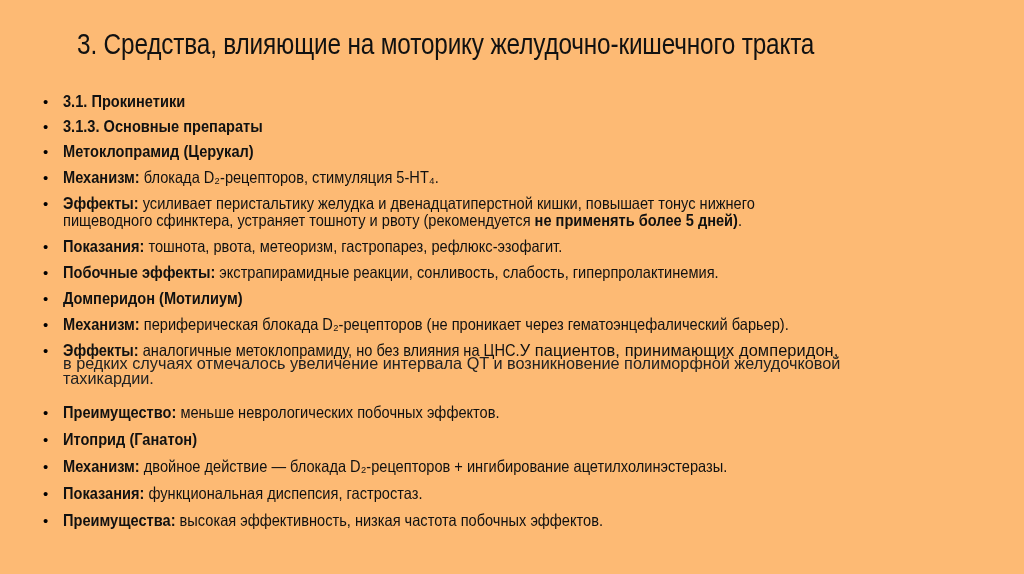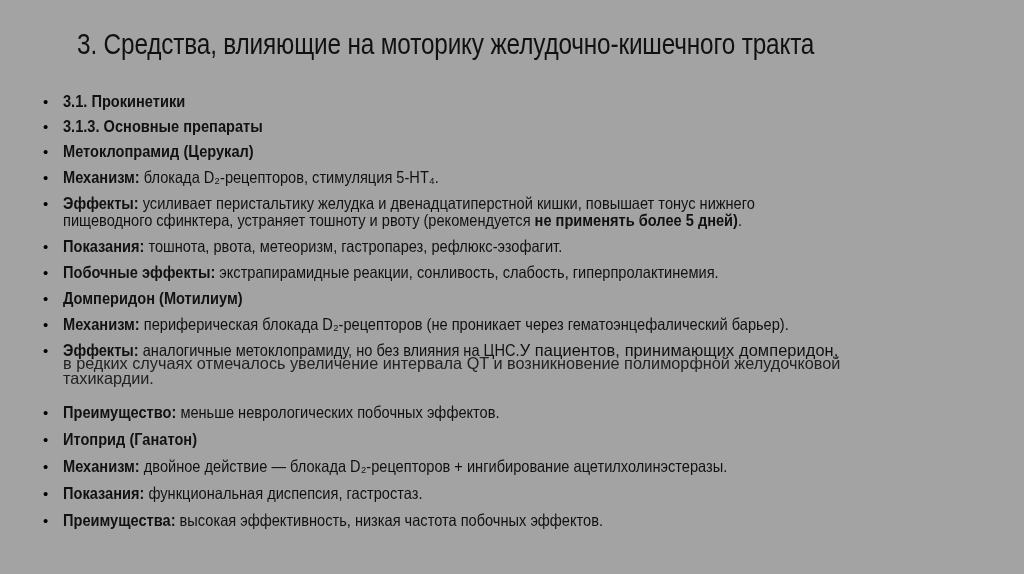--- a/index.html
+++ b/index.html
@@ -12,21 +12,21 @@
       height: 574px;
       position: relative;
       overflow: hidden;
       color: #000000;
       font-family: "Liberation Sans", sans-serif;
     }
     .slide {
       position: absolute;
       left: 0; top: 0;
       width: 1024px; height: 574px;
-      background: #a3a3a3;
+      background: #fdba74;
     }
     .title {
       position: absolute;
       left: 77px;
       top: 26px;
       font-size: 29px;
       line-height: 36px;
       white-space: nowrap;
       transform-origin: left top;
       transform: scaleX(0.84);

